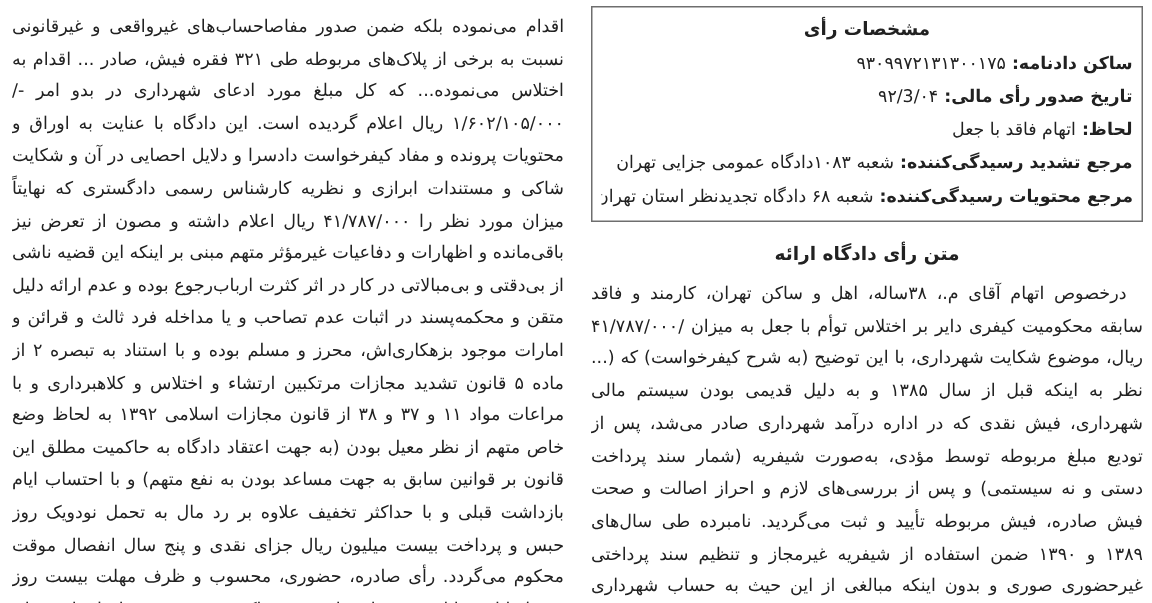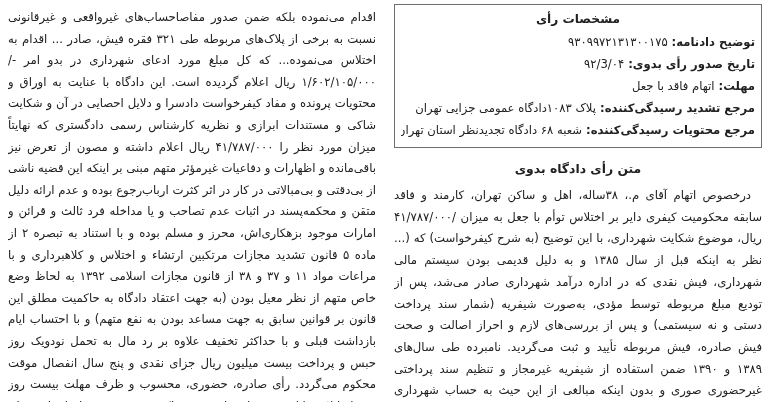--- a/index.html
+++ b/index.html
@@ -85,41 +85,41 @@
 <body>
 
 <div class="page">
 
   <div class="col col-start">
 
     <div class="specs-box">
       <div class="specs-title">مشخصات رأی</div>
 
       <div class="specs-row">
-        <span class="spec-label">توضیح دادنامه:</span><span class="spec-value">۹۳۰۹۹۷۲۱۳۱۳۰۰۱۷۵</span>
+        <span class="spec-label">ساکن دادنامه:</span><span class="spec-value">۹۳۰۹۹۷۲۱۳۱۳۰۰۱۷۵</span>
       </div>
 
       <div class="specs-row">
-        <span class="spec-label">تاریخ صدور رأی بدوی:</span><span class="spec-value">۹۲/3/۰۴</span>
+        <span class="spec-label">تاریخ صدور رأی مالی:</span><span class="spec-value">۹۲/3/۰۴</span>
       </div>
 
       <div class="specs-row">
-        <span class="spec-label">مهلت:</span><span class="spec-value">اتهام فاقد با جعل</span>
+        <span class="spec-label">لحاظ:</span><span class="spec-value">اتهام فاقد با جعل</span>
       </div>
 
       <div class="specs-row">
-        <span class="spec-label">مرجع تشدید رسیدگی‌کننده:</span><span class="spec-value">پلاک ۱۰۸۳دادگاه عمومی جزایی تهران</span>
+        <span class="spec-label">مرجع تشدید رسیدگی‌کننده:</span><span class="spec-value">شعبه ۱۰۸۳دادگاه عمومی جزایی تهران</span>
       </div>
 
       <div class="specs-row">
         <span class="spec-label">مرجع محتویات رسیدگی‌کننده:</span><span class="spec-value">شعبه ۶۸ دادگاه تجدیدنظر استان تهران</span>
       </div>
     </div>
 
-    <div class="verdict-heading">متن رأی دادگاه بدوی</div>
+    <div class="verdict-heading">متن رأی دادگاه ارائه</div>
 
     <p class="para para-first">درخصوص اتهام آقای م.، ۳۸ساله، اهل و ساکن تهران، کارمند و فاقد سابقه محکومیت کیفری دایر بر اختلاس توأم با جعل به میزان /۴۱/۷۸۷/۰۰۰ ریال، موضوع شکایت شهرداری، با این توضیح (به شرح کیفرخواست) که (... نظر به اینکه قبل از سال ۱۳۸۵ و به دلیل قدیمی بودن سیستم مالی شهرداری، فیش نقدی که در اداره درآمد شهرداری صادر می‌شد، پس از تودیع مبلغ مربوطه توسط مؤدی، به‌صورت شیفریه (شمار سند پرداخت دستی و نه سیستمی) و پس از بررسی‌های لازم و احراز اصالت و صحت فیش صادره، فیش مربوطه تأیید و ثبت می‌گردید. نامبرده طی سال‌های ۱۳۸۹ و ۱۳۹۰ ضمن استفاده از شیفریه غیرمجاز و تنظیم سند پرداختی غیرحضوری صوری و بدون اینکه مبالغی از این حیث به حساب شهرداری واریز گردد، نه‌تنها نسبت به صدور فیش‌های غیرمجاز</p>
   </div>
 
   <div class="col col-cont">
     <p class="para">اقدام می‌نموده بلکه ضمن صدور مفاصاحساب‌های غیرواقعی و غیرقانونی نسبت به برخی از پلاک‌های مربوطه طی ۳۲۱ فقره فیش، صادر ... اقدام به اختلاس می‌نموده... که کل مبلغ مورد ادعای شهرداری در بدو امر -/۱/۶۰۲/۱۰۵/۰۰۰ ریال اعلام گردیده است. این دادگاه با عنایت به اوراق و محتویات پرونده و مفاد کیفرخواست دادسرا و دلایل احصایی در آن و شکایت شاکی و مستندات ابرازی و نظریه کارشناس رسمی دادگستری که نهایتاً میزان مورد نظر را ۴۱/۷۸۷/۰۰۰ ریال اعلام داشته و مصون از تعرض نیز باقی‌مانده و اظهارات و دفاعیات غیرمؤثر متهم مبنی بر اینکه این قضیه ناشی از بی‌دقتی و بی‌مبالاتی در کار در اثر کثرت ارباب‌رجوع بوده و عدم ارائه دلیل متقن و محکمه‌پسند در اثبات عدم تصاحب و یا مداخله فرد ثالث و قرائن و امارات موجود بزهکاری‌اش، محرز و مسلم بوده و با استناد به تبصره ۲ از ماده ۵ قانون تشدید مجازات مرتکبین ارتشاء و اختلاس و کلاهبرداری و با مراعات مواد ۱۱ و ۳۷ و ۳۸ از قانون مجازات اسلامی ۱۳۹۲ به لحاظ وضع خاص متهم از نظر معیل بودن (به جهت اعتقاد دادگاه به حاکمیت مطلق این قانون بر قوانین سابق به جهت مساعد بودن به نفع متهم) و با احتساب ایام بازداشت قبلی و با حداکثر تخفیف علاوه بر رد مال به تحمل نودویک روز حبس و پرداخت بیست میلیون ریال جزای نقدی و پنج سال انفصال موقت محکوم می‌گردد. رأی صادره، حضوری، محسوب و ظرف مهلت بیست روز پس از ابلاغ، قابل تجدیدنظرخواهی در محاکم محترم تجدیدنظر استان تهران می‌باشد.</p>
   </div>
 
 </div>
 

